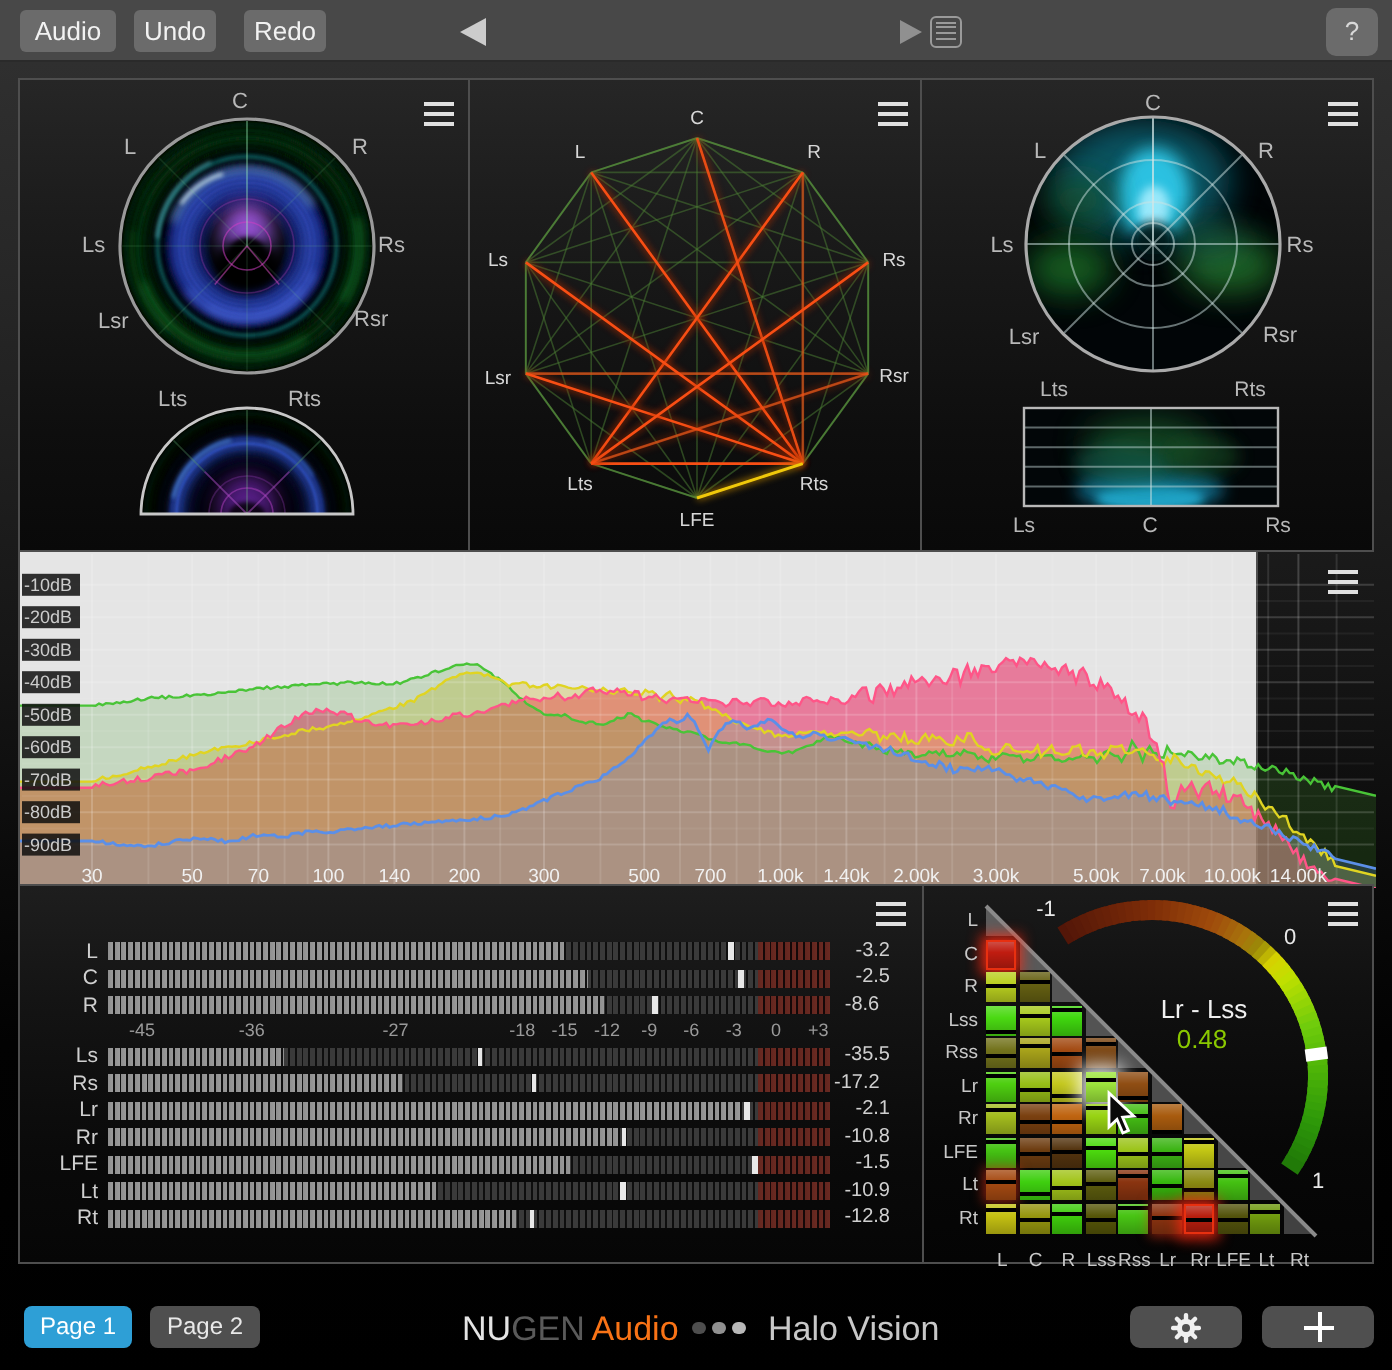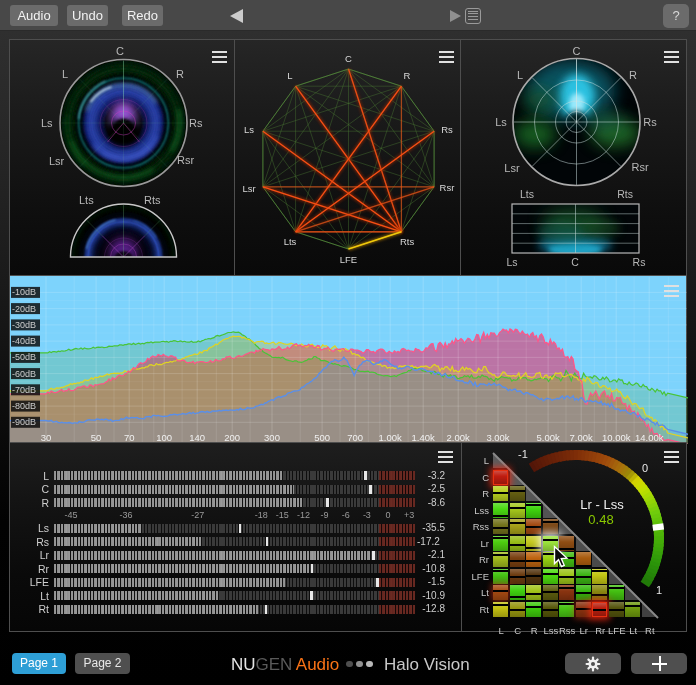--- a/index.html
+++ b/index.html
@@ -308,21 +308,21 @@
       <text x="51" y="226" font-size="10.5" fill="#b8b8b8" text-anchor="middle" font-family="Liberation Sans, sans-serif">Ls</text>
       <text x="114" y="226" font-size="10.5" fill="#b8b8b8" text-anchor="middle" font-family="Liberation Sans, sans-serif">C</text>
       <text x="178" y="226" font-size="10.5" fill="#b8b8b8" text-anchor="middle" font-family="Liberation Sans, sans-serif">Rs</text>
     </svg>
   <div style="position:absolute;left:203px;top:11px;width:15px;height:12px;">
       <div style="height:2px;background:#e0e0e0;margin-bottom:3px"></div>
       <div style="height:2px;background:#e0e0e0;margin-bottom:3px"></div>
       <div style="height:2px;background:#e0e0e0"></div>
     </div>
 </div>
-<div class="panel" style="left:9px;top:275px;width:678px;height:168px;background:#7dd3fc">
+<div class="panel" style="left:9px;top:275px;width:620px;height:168px;background:#e5e5e5">
   <svg width="678" height="168" style="position:absolute;left:0;top:0">
       <polygon points="0,117.9 36.0,117.9 37.8,116.1 39.5,117.2 41.3,115.0 43.0,116.1 44.8,116.7 46.5,116.4 48.3,115.6 50.0,114.6 51.8,113.5 53.5,115.6 55.3,114.6 57.0,114.9 58.8,112.4 60.5,114.6 62.3,114.6 64.0,114.3 65.8,113.1 67.5,111.3 69.3,111.0 71.0,111.1 72.8,110.0 74.5,109.9 76.3,111.3 78.0,111.4 79.8,108.9 81.5,109.1 83.3,110.9 85.0,108.7 86.8,109.1 88.5,108.5 90.3,108.0 92.0,107.8 93.8,107.6 95.5,106.2 97.3,105.4 99.0,103.0 100.8,104.8 102.5,101.7 104.3,103.2 106.0,102.0 107.8,99.9 109.5,99.2 111.3,99.6 113.0,99.9 114.8,97.9 116.5,97.5 118.3,95.1 120.0,96.2 121.8,94.4 123.5,91.6 125.3,92.8 127.1,90.4 128.8,87.9 130.6,86.7 132.3,87.6 134.1,86.7 135.8,85.8 137.6,82.4 139.3,83.5 141.1,81.2 142.8,79.9 144.6,80.9 146.3,80.8 148.1,78.5 149.8,79.3 151.6,80.0 153.3,78.4 155.1,79.7 156.8,80.3 158.6,81.5 160.3,79.8 162.1,79.8 163.8,81.1 165.6,81.0 167.3,84.6 169.1,84.8 170.8,84.9 172.6,84.1 174.3,84.3 176.1,86.2 177.8,86.8 179.6,86.4 181.3,86.4 183.1,85.4 184.8,87.7 186.6,86.1 188.3,86.2 190.1,85.7 191.8,85.7 193.6,85.9 195.3,86.5 197.1,86.3 198.8,86.0 200.6,84.5 202.3,86.2 204.1,85.5 205.8,83.5 207.6,84.6 209.3,84.8 211.1,84.5 212.9,82.7 214.6,83.1 216.4,80.9 218.1,80.9 219.9,80.3 221.6,82.1 223.4,82.4 225.1,82.0 226.9,80.6 228.6,79.6 230.4,80.1 232.1,80.4 233.9,79.3 235.6,78.2 237.4,77.6 239.1,76.9 240.9,76.0 242.6,76.0 244.4,77.1 246.1,74.4 247.9,75.5 249.6,74.1 251.4,74.1 253.1,72.4 254.9,73.4 256.6,73.5 258.4,73.9 260.1,74.6 261.9,72.9 263.6,73.2 265.4,73.3 267.1,72.4 268.9,70.4 270.6,72.5 272.4,74.1 274.1,73.1 275.9,72.9 277.6,71.2 279.4,73.0 281.1,71.1 282.9,69.3 284.6,68.4 286.4,67.8 288.1,70.0 289.9,69.0 291.6,70.2 293.4,70.9 295.1,69.4 296.9,69.9 298.6,68.3 300.4,70.0 302.2,69.5 303.9,71.7 305.7,71.7 307.4,69.5 309.2,69.7 310.9,74.0 312.7,73.5 314.4,72.4 316.2,72.6 317.9,71.2 319.7,73.2 321.4,74.3 323.2,75.5 324.9,73.8 326.7,72.8 328.4,73.3 330.2,73.1 331.9,72.9 333.7,72.6 335.4,74.8 337.2,75.1 338.9,75.4 340.7,73.1 342.4,73.2 344.2,74.0 345.9,74.1 347.7,74.2 349.4,74.8 351.2,75.6 352.9,77.2 354.7,76.1 356.4,73.6 358.2,73.5 359.9,75.0 361.7,76.1 363.4,75.4 365.2,77.0 366.9,74.7 368.7,73.8 370.4,73.1 372.2,73.2 373.9,74.1 375.7,76.8 377.4,77.0 379.2,75.2 380.9,76.6 382.7,77.3 384.4,74.9 386.2,76.4 388.0,75.4 389.7,76.6 391.5,73.2 393.2,72.5 395.0,73.2 396.7,74.7 398.5,74.2 400.2,75.0 402.0,75.2 403.7,76.0 405.5,72.6 407.2,73.4 409.0,73.8 410.7,75.6 412.5,76.0 414.2,74.6 416.0,71.8 417.7,72.5 419.5,69.7 421.2,67.8 423.0,67.7 424.7,74.1 426.5,75.4 428.2,68.1 430.0,66.3 431.7,68.2 433.5,71.6 435.2,66.7 437.0,71.8 438.7,67.9 440.5,68.0 442.2,64.7 444.0,67.8 445.7,62.3 447.5,65.1 449.2,64.2 451.0,62.6 452.7,64.2 454.5,67.1 456.2,64.7 458.0,62.2 459.7,63.0 461.5,65.5 463.2,66.0 465.0,62.7 466.7,58.5 468.5,58.9 470.2,66.2 472.0,60.1 473.7,56.3 475.5,62.4 477.3,58.3 479.0,62.2 480.8,56.7 482.5,57.0 484.3,57.1 486.0,60.0 487.8,59.9 489.5,56.6 491.3,55.1 493.0,53.1 494.8,54.3 496.5,54.0 498.3,56.9 500.0,52.9 501.8,54.0 503.5,56.1 505.3,53.1 507.0,53.6 508.8,56.4 510.5,57.8 512.3,55.1 514.0,57.4 515.8,58.7 517.5,58.1 519.3,61.2 521.0,57.8 522.8,56.4 524.5,61.1 526.3,59.5 528.0,65.4 529.8,59.5 531.5,57.9 533.3,61.1 535.0,66.9 536.8,66.4 538.5,68.9 540.3,63.4 542.0,67.8 543.8,65.8 545.5,67.9 547.3,72.9 549.0,71.8 550.8,75.2 552.5,73.1 554.3,80.6 556.0,81.4 557.8,80.5 559.5,84.6 561.3,80.4 563.1,83.1 564.8,92.9 566.6,94.8 568.3,95.8 570.1,104.3 571.8,105.2 573.6,119.3 575.3,127.8 577.1,128.2 578.8,122.3 580.6,116.8 582.3,119.5 584.1,117.6 585.8,115.1 587.6,119.2 589.3,123.0 591.1,118.3 592.8,116.2 594.6,114.9 596.3,120.9 598.1,119.5 599.8,122.6 601.6,117.4 603.3,124.9 605.1,124.8 606.8,121.5 608.6,122.1 610.3,121.5 612.1,126.6 613.8,128.0 615.6,127.4 617.3,134.3 619.1,129.4 620.8,133.3 622.6,136.4 624.3,135.0 626.1,140.2 627.8,136.6 629.6,141.0 631.3,144.1 633.1,142.8 634.8,146.7 636.6,150.5 638.3,148.5 640.1,155.4 641.8,152.1 643.6,158.1 645.3,157.6 647.1,157.3 648.8,160.3 650.6,159.8 652.4,162.3 654.1,164.4 655.9,164.2 657.6,163.4 678,168.3 678,168 0,168" fill="rgba(232,46,102,0.58)"></polygon>
       <polygon points="0,114.8 36.0,114.8 37.8,114.6 39.5,113.6 41.3,112.3 43.0,113.4 44.8,113.2 46.5,111.9 48.3,112.1 50.0,111.9 51.8,111.3 53.5,111.1 55.3,110.3 57.0,109.6 58.8,109.2 60.5,107.7 62.3,108.3 64.0,107.4 65.8,107.7 67.5,106.8 69.3,107.1 71.0,106.2 72.8,106.2 74.5,104.1 76.3,104.1 78.0,104.5 79.8,103.4 81.5,101.9 83.3,103.3 85.0,101.2 86.8,101.7 88.5,101.1 90.3,100.0 92.0,100.6 93.8,99.9 95.5,99.1 97.3,98.0 99.0,99.1 100.8,97.6 102.5,97.5 104.3,97.2 106.0,97.4 107.8,97.1 109.5,97.4 111.3,96.9 113.0,96.6 114.8,94.7 116.5,95.5 118.3,95.3 120.0,95.1 121.8,93.0 123.5,92.6 125.3,92.7 127.1,93.2 128.8,92.9 130.6,92.4 132.3,91.6 134.1,92.0 135.8,90.9 137.6,91.0 139.3,89.0 141.1,88.6 142.8,89.3 144.6,89.6 146.3,87.6 148.1,88.7 149.8,88.3 151.6,88.7 153.3,87.5 155.1,86.9 156.8,86.3 158.6,86.5 160.3,85.4 162.1,86.0 163.8,85.0 165.6,84.9 167.3,83.7 169.1,84.0 170.8,83.6 172.6,82.5 174.3,82.2 176.1,80.9 177.8,80.6 179.6,79.6 181.3,79.3 183.1,78.7 184.8,77.9 186.6,78.5 188.3,78.0 190.1,75.8 191.8,76.9 193.6,74.8 195.3,74.3 197.1,74.9 198.8,72.3 200.6,71.4 202.3,70.8 204.1,69.5 205.8,68.2 207.6,68.6 209.3,66.7 211.1,65.6 212.9,64.0 214.6,63.4 216.4,62.6 218.1,62.5 219.9,61.1 221.6,60.9 223.4,60.2 225.1,60.7 226.9,60.5 228.6,60.3 230.4,60.6 232.1,62.0 233.9,61.1 235.6,62.5 237.4,63.0 239.1,63.6 240.9,64.2 242.6,65.4 244.4,67.2 246.1,66.0 247.9,65.7 249.6,65.7 251.4,65.1 253.1,65.4 254.9,67.6 256.6,66.9 258.4,67.7 260.1,67.5 261.9,66.5 263.6,66.2 265.4,68.3 267.1,67.7 268.9,66.4 270.6,66.7 272.4,67.2 274.1,67.8 275.9,68.2 277.6,68.3 279.4,67.9 281.1,67.1 282.9,67.9 284.6,68.8 286.4,69.7 288.1,69.2 289.9,69.4 291.6,67.9 293.4,69.2 295.1,70.3 296.9,71.0 298.6,69.7 300.4,68.7 302.2,68.2 303.9,69.9 305.7,70.3 307.4,71.3 309.2,71.3 310.9,71.3 312.7,68.9 314.4,70.1 316.2,69.6 317.9,71.0 319.7,74.3 321.4,72.5 323.2,70.9 324.9,69.8 326.7,72.3 328.4,74.1 330.2,75.5 331.9,73.1 333.7,74.1 335.4,72.6 337.2,73.9 338.9,74.5 340.7,74.9 342.4,78.2 344.2,77.4 345.9,78.8 347.7,78.7 349.4,80.0 351.2,81.8 352.9,81.1 354.7,82.9 356.4,84.8 358.2,85.7 359.9,85.1 361.7,85.7 363.4,86.5 365.2,87.5 366.9,87.8 368.7,88.6 370.4,88.1 372.2,90.5 373.9,89.4 375.7,89.8 377.4,92.3 379.2,91.3 380.9,92.1 382.7,91.4 384.4,92.5 386.2,92.0 388.0,91.6 389.7,89.9 391.5,90.4 393.2,90.4 395.0,89.7 396.7,89.6 398.5,89.9 400.2,90.5 402.0,89.5 403.7,91.5 405.5,90.7 407.2,92.1 409.0,91.4 410.7,90.3 412.5,90.4 414.2,90.3 416.0,89.8 417.7,90.8 419.5,91.8 421.2,91.5 423.0,89.3 424.7,88.5 426.5,90.1 428.2,90.1 430.0,94.8 431.7,92.0 433.5,93.3 435.2,90.9 437.0,90.7 438.7,92.6 440.5,94.6 442.2,90.5 444.0,95.5 445.7,94.3 447.5,95.7 449.2,95.9 451.0,92.9 452.7,91.0 454.5,94.3 456.2,91.5 458.0,93.2 459.7,92.4 461.5,94.0 463.2,95.9 465.0,96.6 466.7,96.6 468.5,92.2 470.2,93.9 472.0,94.9 473.7,90.6 475.5,90.7 477.3,94.5 479.0,96.9 480.8,97.4 482.5,99.0 484.3,98.7 486.0,101.1 487.8,101.3 489.5,100.8 491.3,98.4 493.0,96.0 494.8,96.4 496.5,99.0 498.3,99.7 500.0,99.8 501.8,100.1 503.5,99.5 505.3,100.3 507.0,99.5 508.8,96.8 510.5,102.5 512.3,100.3 514.0,98.8 515.8,96.7 517.5,100.4 519.3,100.7 521.0,101.4 522.8,101.2 524.5,100.7 526.3,97.3 528.0,97.2 529.8,96.4 531.5,101.6 533.3,102.3 535.0,99.3 536.8,99.0 538.5,101.7 540.3,100.5 542.0,103.1 543.8,100.4 545.5,96.9 547.3,97.4 549.0,97.3 550.8,96.6 552.5,100.3 554.3,100.8 556.0,100.3 557.8,99.0 559.5,98.9 561.3,98.2 563.1,100.1 564.8,101.3 566.6,101.4 568.3,103.9 570.1,104.1 571.8,107.3 573.6,102.8 575.3,105.4 577.1,101.2 578.8,102.9 580.6,105.7 582.3,107.6 584.1,107.8 585.8,106.4 587.6,106.8 589.3,110.7 591.1,111.6 592.8,109.6 594.6,109.8 596.3,111.4 598.1,113.1 599.8,111.9 601.6,115.9 603.3,115.0 605.1,114.8 606.8,112.9 608.6,115.8 610.3,115.6 612.1,119.0 613.8,121.5 615.6,122.6 617.3,119.9 619.1,122.5 620.8,125.8 622.6,128.7 624.3,127.4 626.1,127.7 627.8,130.3 629.6,132.7 631.3,132.0 633.1,132.1 634.8,137.4 636.6,140.0 638.3,140.0 640.1,141.1 641.8,141.3 643.6,145.5 645.3,143.7 647.1,145.5 648.8,148.3 650.6,151.4 652.4,148.7 654.1,153.7 655.9,152.4 657.6,157.0 678,161.9 678,168 0,168" fill="rgba(210,190,45,0.33)"></polygon>
       <polygon points="0,76.8 36.0,76.8 37.8,76.9 39.5,75.8 41.3,76.6 43.0,75.6 44.8,75.7 46.5,76.0 48.3,75.1 50.0,75.6 51.8,74.8 53.5,75.2 55.3,74.9 57.0,74.2 58.8,73.3 60.5,74.3 62.3,73.9 64.0,73.1 65.8,72.4 67.5,72.9 69.3,73.0 71.0,72.0 72.8,73.3 74.5,71.9 76.3,72.7 78.0,72.8 79.8,72.7 81.5,72.3 83.3,71.3 85.0,72.2 86.8,71.4 88.5,71.2 90.3,71.4 92.0,71.0 93.8,71.6 95.5,71.5 97.3,71.1 99.0,70.2 100.8,70.4 102.5,70.4 104.3,69.8 106.0,69.9 107.8,69.9 109.5,68.9 111.3,68.9 113.0,69.4 114.8,68.7 116.5,68.6 118.3,67.9 120.0,67.9 121.8,68.5 123.5,67.2 125.3,68.5 127.1,67.8 128.8,67.1 130.6,68.0 132.3,67.3 134.1,67.8 135.8,66.7 137.6,66.4 139.3,66.6 141.1,66.0 142.8,66.8 144.6,66.1 146.3,66.2 148.1,66.1 149.8,66.2 151.6,65.5 153.3,65.3 155.1,65.9 156.8,65.5 158.6,66.4 160.3,65.3 162.1,65.3 163.8,64.7 165.6,64.9 167.3,65.7 169.1,65.4 170.8,64.9 172.6,65.9 174.3,65.3 176.1,65.9 177.8,66.1 179.6,66.2 181.3,65.2 183.1,66.3 184.8,66.2 186.6,66.1 188.3,65.0 190.1,65.9 191.8,64.9 193.6,64.3 195.3,63.3 197.1,63.0 198.8,62.5 200.6,62.9 202.3,62.1 204.1,61.6 205.8,60.1 207.6,59.4 209.3,60.1 211.1,59.4 212.9,58.7 214.6,58.2 216.4,57.2 218.1,56.5 219.9,56.5 221.6,56.4 223.4,55.8 225.1,56.3 226.9,56.3 228.6,56.1 230.4,57.3 232.1,58.7 233.9,59.6 235.6,60.6 237.4,62.9 239.1,62.9 240.9,64.5 242.6,65.8 244.4,67.3 246.1,69.5 247.9,71.0 249.6,72.9 251.4,73.6 253.1,75.7 254.9,76.8 256.6,77.6 258.4,78.8 260.1,79.6 261.9,81.2 263.6,81.5 265.4,81.4 267.1,81.6 268.9,81.4 270.6,82.1 272.4,81.1 274.1,82.2 275.9,83.7 277.6,84.2 279.4,84.7 281.1,85.0 282.9,85.7 284.6,84.8 286.4,84.8 288.1,86.0 289.9,86.2 291.6,86.4 293.4,85.8 295.1,84.8 296.9,84.3 298.6,82.8 300.4,83.2 302.2,82.8 303.9,80.6 305.7,80.7 307.4,82.0 309.2,82.5 310.9,84.6 312.7,84.7 314.4,84.4 316.2,85.1 317.9,85.8 319.7,87.0 321.4,87.2 323.2,88.1 324.9,87.6 326.7,88.5 328.4,88.6 330.2,89.8 331.9,90.3 333.7,89.7 335.4,89.8 337.2,90.4 338.9,91.0 340.7,91.5 342.4,92.2 344.2,93.7 345.9,93.7 347.7,94.2 349.4,95.1 351.2,95.4 352.9,95.3 354.7,95.7 356.4,95.3 358.2,95.2 359.9,96.4 361.7,96.0 363.4,96.3 365.2,96.7 366.9,98.0 368.7,98.6 370.4,99.0 372.2,99.5 373.9,99.9 375.7,99.6 377.4,99.6 379.2,100.1 380.9,100.7 382.7,100.2 384.4,99.6 386.2,100.5 388.0,99.2 389.7,98.5 391.5,97.8 393.2,97.1 395.0,96.7 396.7,96.3 398.5,94.5 400.2,94.6 402.0,93.1 403.7,92.1 405.5,92.3 407.2,92.5 409.0,92.2 410.7,93.2 412.5,94.6 414.2,95.2 416.0,95.6 417.7,94.8 419.5,95.4 421.2,97.7 423.0,95.5 424.7,95.3 426.5,97.0 428.2,98.6 430.0,98.2 431.7,100.2 433.5,101.0 435.2,97.6 437.0,99.3 438.7,100.1 440.5,98.8 442.2,101.0 444.0,99.5 445.7,100.0 447.5,102.7 449.2,102.4 451.0,101.7 452.7,101.5 454.5,99.7 456.2,100.5 458.0,99.7 459.7,101.5 461.5,99.1 463.2,102.0 465.0,102.2 466.7,101.9 468.5,100.2 470.2,101.5 472.0,99.0 473.7,100.1 475.5,100.4 477.3,100.9 479.0,103.4 480.8,102.3 482.5,103.9 484.3,105.1 486.0,101.8 487.8,103.8 489.5,102.2 491.3,100.7 493.0,101.0 494.8,101.7 496.5,101.6 498.3,102.1 500.0,101.8 501.8,105.1 503.5,103.7 505.3,104.4 507.0,103.8 508.8,101.3 510.5,101.8 512.3,101.8 514.0,101.6 515.8,101.6 517.5,104.0 519.3,103.9 521.0,104.9 522.8,104.4 524.5,103.2 526.3,103.7 528.0,102.9 529.8,102.6 531.5,101.2 533.3,102.7 535.0,102.5 536.8,102.8 538.5,105.5 540.3,103.1 542.0,100.2 543.8,99.3 545.5,100.8 547.3,101.9 549.0,102.0 550.8,104.8 552.5,101.8 554.3,99.6 556.0,94.5 557.8,97.3 559.5,100.2 561.3,104.7 563.1,99.7 564.8,97.1 566.6,100.3 568.3,100.7 570.1,102.6 571.8,102.8 573.6,97.2 575.3,100.1 577.1,101.3 578.8,101.0 580.6,100.9 582.3,102.1 584.1,99.7 585.8,100.2 587.6,102.1 589.3,103.9 591.1,103.6 592.8,101.3 594.6,103.3 596.3,101.0 598.1,102.8 599.8,105.8 601.6,105.5 603.3,104.1 605.1,104.2 606.8,106.0 608.6,102.8 610.3,104.1 612.1,103.8 613.8,107.6 615.6,107.5 617.3,108.7 619.1,106.1 620.8,108.4 622.6,109.3 624.3,108.5 626.1,107.0 627.8,107.7 629.6,110.2 631.3,111.0 633.1,108.5 634.8,110.5 636.6,110.6 638.3,113.5 640.1,114.2 641.8,112.3 643.6,113.9 645.3,115.9 647.1,113.1 648.8,114.8 650.6,114.8 652.4,118.2 654.1,115.8 655.9,119.5 657.6,117.1 678,121.9 678,168 0,168" fill="rgba(70,160,45,0.20)"></polygon>
       <polygon points="0,144.5 36.0,144.5 37.8,145.0 39.5,145.0 41.3,144.4 43.0,146.0 44.8,145.9 46.5,145.3 48.3,146.6 50.0,146.8 51.8,146.3 53.5,146.9 55.3,146.6 57.0,147.0 58.8,146.5 60.5,146.7 62.3,147.5 64.0,146.9 65.8,146.9 67.5,147.2 69.3,145.4 71.0,146.3 72.8,146.2 74.5,145.9 76.3,144.7 78.0,143.9 79.8,143.7 81.5,144.1 83.3,144.0 85.0,144.2 86.8,142.9 88.5,143.2 90.3,143.7 92.0,143.3 93.8,143.9 95.5,143.1 97.3,143.7 99.0,144.7 100.8,143.7 102.5,145.4 104.3,144.6 106.0,144.4 107.8,144.4 109.5,144.3 111.3,142.6 113.0,143.6 114.8,142.3 116.5,141.2 118.3,142.3 120.0,142.0 121.8,141.4 123.5,141.7 125.3,141.6 127.1,141.4 128.8,142.6 130.6,142.5 132.3,142.6 134.1,142.7 135.8,140.8 137.6,140.6 139.3,140.4 141.1,141.3 142.8,139.4 144.6,139.4 146.3,139.9 148.1,139.4 149.8,139.9 151.6,140.3 153.3,140.5 155.1,140.2 156.8,140.4 158.6,139.7 160.3,138.8 162.1,138.8 163.8,138.3 165.6,138.4 167.3,139.0 169.1,138.4 170.8,138.4 172.6,137.6 174.3,137.9 176.1,138.2 177.8,137.3 179.6,136.6 181.3,137.7 183.1,136.3 184.8,137.7 186.6,137.1 188.3,137.0 190.1,136.0 191.8,135.5 193.6,135.7 195.3,136.4 197.1,135.3 198.8,136.2 200.6,136.2 202.3,134.9 204.1,135.3 205.8,135.0 207.6,135.0 209.3,134.3 211.1,135.1 212.9,134.3 214.6,134.4 216.4,134.0 218.1,134.6 219.9,133.9 221.6,134.1 223.4,134.3 225.1,134.3 226.9,133.4 228.6,134.1 230.4,132.4 232.1,133.6 233.9,133.6 235.6,133.3 237.4,131.5 239.1,132.1 240.9,132.2 242.6,132.0 244.4,131.6 246.1,130.1 247.9,129.9 249.6,129.1 251.4,128.3 253.1,128.8 254.9,127.1 256.6,126.8 258.4,125.3 260.1,124.6 261.9,123.7 263.6,124.5 265.4,122.3 267.1,121.4 268.9,120.6 270.6,121.4 272.4,120.5 274.1,120.0 275.9,119.4 277.6,117.3 279.4,116.7 281.1,116.4 282.9,115.3 284.6,115.0 286.4,114.9 288.1,114.6 289.9,113.9 291.6,111.4 293.4,111.0 295.1,109.4 296.9,107.8 298.6,107.4 300.4,105.9 302.2,104.8 303.9,102.9 305.7,101.9 307.4,100.3 309.2,97.3 310.9,96.2 312.7,93.7 314.4,92.2 316.2,91.5 317.9,89.0 319.7,87.2 321.4,85.5 323.2,85.2 324.9,83.5 326.7,84.3 328.4,85.4 330.2,84.6 331.9,83.8 333.7,81.1 335.4,83.3 337.2,84.8 338.9,88.7 340.7,91.9 342.4,95.4 344.2,99.4 345.9,95.4 347.7,92.4 349.4,89.5 351.2,88.5 352.9,85.8 354.7,85.5 356.4,84.3 358.2,85.0 359.9,85.0 361.7,87.3 363.4,88.6 365.2,87.8 366.9,87.1 368.7,86.8 370.4,85.0 372.2,85.4 373.9,83.6 375.7,83.9 377.4,85.1 379.2,86.8 380.9,88.5 382.7,89.3 384.4,90.3 386.2,90.3 388.0,92.6 389.7,92.0 391.5,93.0 393.2,92.2 395.0,91.6 396.7,90.0 398.5,90.5 400.2,91.6 402.0,91.6 403.7,93.7 405.5,94.2 407.2,94.0 409.0,93.2 410.7,92.8 412.5,92.6 414.2,93.5 416.0,94.4 417.7,95.5 419.5,95.1 421.2,95.5 423.0,95.5 424.7,98.3 426.5,97.5 428.2,96.4 430.0,97.6 431.7,99.9 433.5,98.9 435.2,97.6 437.0,100.9 438.7,101.7 440.5,101.7 442.2,100.5 444.0,100.5 445.7,104.0 447.5,104.6 449.2,104.7 451.0,105.0 452.7,104.7 454.5,106.8 456.2,106.5 458.0,107.6 459.7,104.7 461.5,106.2 463.2,109.4 465.0,106.3 466.7,110.5 468.5,109.8 470.2,107.7 472.0,108.1 473.7,108.0 475.5,108.9 477.3,109.5 479.0,107.3 480.8,109.1 482.5,108.3 484.3,107.1 486.0,109.4 487.8,108.9 489.5,108.3 491.3,109.8 493.0,111.2 494.8,111.3 496.5,112.6 498.3,114.7 500.0,113.3 501.8,114.5 503.5,113.4 505.3,113.1 507.0,115.5 508.8,115.2 510.5,115.0 512.3,117.0 514.0,118.4 515.8,116.8 517.5,116.7 519.3,117.8 521.0,118.7 522.8,118.6 524.5,120.0 526.3,120.8 528.0,122.3 529.8,123.5 531.5,122.4 533.3,124.8 535.0,123.6 536.8,122.2 538.5,122.6 540.3,122.8 542.0,124.3 543.8,123.4 545.5,123.1 547.3,122.3 549.0,122.9 550.8,121.4 552.5,120.0 554.3,122.8 556.0,120.5 557.8,120.1 559.5,122.0 561.3,121.7 563.1,119.8 564.8,124.1 566.6,122.4 568.3,124.4 570.1,122.1 571.8,121.8 573.6,124.1 575.3,126.3 577.1,124.7 578.8,125.1 580.6,124.6 582.3,125.7 584.1,125.4 585.8,124.8 587.6,126.4 589.3,127.1 591.1,125.2 592.8,128.8 594.6,127.3 596.3,129.0 598.1,127.7 599.8,130.7 601.6,127.4 603.3,130.9 605.1,133.1 606.8,132.9 608.6,133.0 610.3,135.2 612.1,134.1 613.8,134.7 615.6,134.1 617.3,136.3 619.1,137.3 620.8,138.2 622.6,136.6 624.3,136.4 626.1,138.9 627.8,141.0 629.6,139.2 631.3,141.7 633.1,143.2 634.8,144.3 636.6,142.3 638.3,143.0 640.1,144.6 641.8,146.1 643.6,146.5 645.3,148.8 647.1,146.4 648.8,149.7 650.6,149.1 652.4,149.0 654.1,149.8 655.9,152.0 657.6,153.4 678,158.3 678,168 0,168" fill="rgba(95,140,225,0.22)"></polygon>
       <line x1="36.0" y1="1" x2="36.0" y2="167" stroke="rgba(255,255,255,0.18)" stroke-width="1"></line>
       <line x1="64.2" y1="1" x2="64.2" y2="167" stroke="rgba(255,255,255,0.11)" stroke-width="1"></line>
       <line x1="86.1" y1="1" x2="86.1" y2="167" stroke="rgba(255,255,255,0.18)" stroke-width="1"></line>
       <line x1="104.0" y1="1" x2="104.0" y2="167" stroke="rgba(255,255,255,0.11)" stroke-width="1"></line>
       <line x1="119.2" y1="1" x2="119.2" y2="167" stroke="rgba(255,255,255,0.18)" stroke-width="1"></line>
@@ -432,21 +432,21 @@
     <div style="position:absolute;left:44px;top:41.5px;width:239.6px;height:9px;background:repeating-linear-gradient(90deg,#8f8f8f 0px,#9a9a9a 2.4px,#101010 2.4px,#101010 3.37px)"></div>
     <div style="position:absolute;left:368.5px;top:41.5px;width:36.5px;height:9px;background:repeating-linear-gradient(90deg,#63261f 0px,#6b2a22 2.4px,#140808 2.4px,#140808 3.37px)"></div>
     <div style="position:absolute;left:359.2px;top:41.5px;width:2.6px;height:9px;background:#e8e8e8"></div>
     <div style="position:absolute;left:0;top:40.0px;width:39px;height:12px;font-size:10.5px;color:#cfcfcf;text-align:right">C</div>
     <div style="position:absolute;left:407px;top:40.0px;width:28px;height:12px;font-size:10px;color:#cfcfcf;text-align:right">-2.5</div>
     <div style="position:absolute;left:44px;top:55.0px;width:361px;height:9px;background:repeating-linear-gradient(90deg,#3a3a3a 0px,#3a3a3a 2.4px,#0e0e0e 2.4px,#0e0e0e 3.37px)"></div>
     <div style="position:absolute;left:44px;top:55.0px;width:248.1px;height:9px;background:repeating-linear-gradient(90deg,#8f8f8f 0px,#9a9a9a 2.4px,#101010 2.4px,#101010 3.37px)"></div>
     <div style="position:absolute;left:368.5px;top:55.0px;width:36.5px;height:9px;background:repeating-linear-gradient(90deg,#63261f 0px,#6b2a22 2.4px,#140808 2.4px,#140808 3.37px)"></div>
     <div style="position:absolute;left:316.2px;top:55.0px;width:2.6px;height:9px;background:#e8e8e8"></div>
     <div style="position:absolute;left:0;top:53.5px;width:39px;height:12px;font-size:10.5px;color:#cfcfcf;text-align:right">R</div>
-    <div style="position:absolute;left:407px;top:53.5px;width:28px;height:12px;font-size:10px;color:#cfcfcf;text-align:right">-8.6</div>
+    <div style="position:absolute;left:407px;top:53.5px;width:28px;height:12px;font-size:10px;color:#cfcfcf;text-align:center">-8.6</div>
     <div style="position:absolute;left:44px;top:80.5px;width:361px;height:9px;background:repeating-linear-gradient(90deg,#3a3a3a 0px,#3a3a3a 2.4px,#0e0e0e 2.4px,#0e0e0e 3.37px)"></div>
     <div style="position:absolute;left:44px;top:80.5px;width:87.5px;height:9px;background:repeating-linear-gradient(90deg,#8f8f8f 0px,#9a9a9a 2.4px,#101010 2.4px,#101010 3.37px)"></div>
     <div style="position:absolute;left:368.5px;top:80.5px;width:36.5px;height:9px;background:repeating-linear-gradient(90deg,#63261f 0px,#6b2a22 2.4px,#140808 2.4px,#140808 3.37px)"></div>
     <div style="position:absolute;left:228.9px;top:80.5px;width:2.6px;height:9px;background:#e8e8e8"></div>
     <div style="position:absolute;left:0;top:79.0px;width:39px;height:12px;font-size:10.5px;color:#cfcfcf;text-align:right">Ls</div>
     <div style="position:absolute;left:407px;top:79.0px;width:28px;height:12px;font-size:10px;color:#cfcfcf;text-align:right">-35.5</div>
     <div style="position:absolute;left:44px;top:94.0px;width:361px;height:9px;background:repeating-linear-gradient(90deg,#3a3a3a 0px,#3a3a3a 2.4px,#0e0e0e 2.4px,#0e0e0e 3.37px)"></div>
     <div style="position:absolute;left:44px;top:94.0px;width:147.3px;height:9px;background:repeating-linear-gradient(90deg,#8f8f8f 0px,#9a9a9a 2.4px,#101010 2.4px,#101010 3.37px)"></div>
     <div style="position:absolute;left:368.5px;top:94.0px;width:36.5px;height:9px;background:repeating-linear-gradient(90deg,#63261f 0px,#6b2a22 2.4px,#140808 2.4px,#140808 3.37px)"></div>
     <div style="position:absolute;left:255.6px;top:94.0px;width:2.6px;height:9px;background:#e8e8e8"></div>

